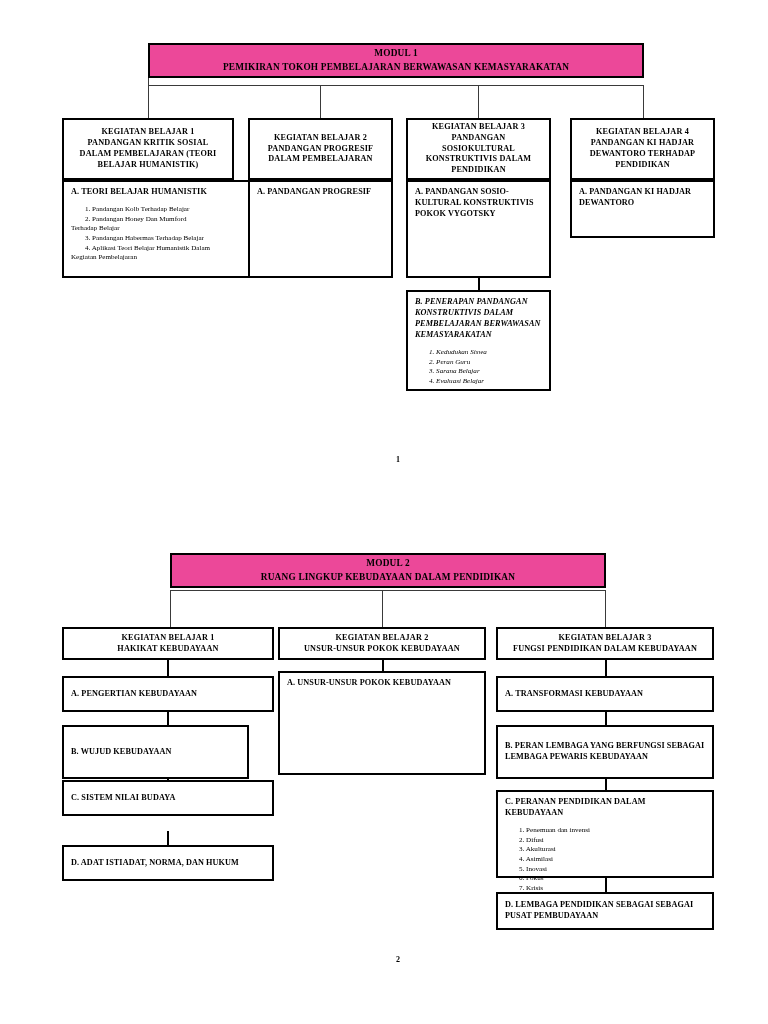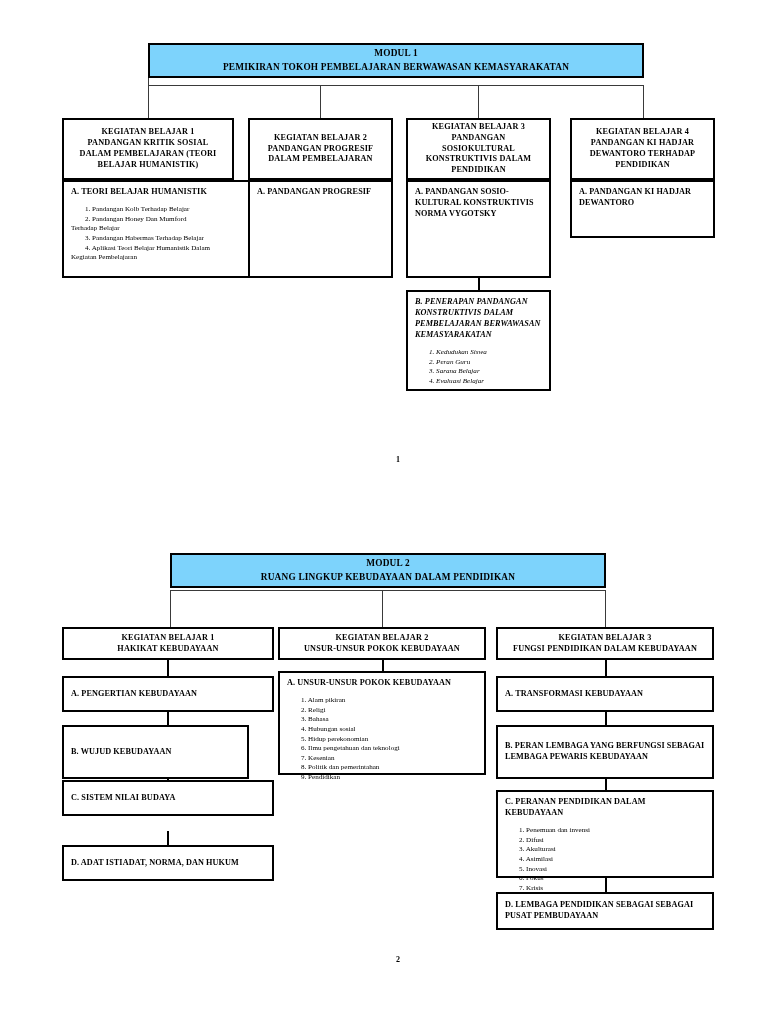--- a/index.html
+++ b/index.html
@@ -17,21 +17,21 @@
   .page { position: absolute; left: 0; top: 0; width: 768px; }
 
   
   .node {
     position: absolute;
     border: 2px solid #000;
     background: #fff;
     padding: 5px 7px;
   }
   .node.header {
-    background: #7dd3fc;
+    background: #ec4899;
     border: 2px solid #000;
     text-align: center;
     padding: 6px 4px;
   }
   .node.kb {
     text-align: center;
     border: 2px solid #000;
   }
   .t-title {
     font-weight: bold;
@@ -117,21 +117,21 @@
   </div>
   <div class="node" style="left:248px; top:180px; width:145px; height:98px;">
     <div class="t-head">A. PANDANGAN PROGRESIF</div>
   </div>
 
   <div class="node kb" style="left:406px; top:118px; width:145px; height:62px; display:flex; align-items:center; justify-content:center;">
     <div class="t-title" style="white-space:pre-line;">KEGIATAN BELAJAR 3
 PANDANGAN SOSIOKULTURAL KONSTRUKTIVIS DALAM PENDIDIKAN</div>
   </div>
   <div class="node" style="left:406px; top:180px; width:145px; height:98px;">
-    <div class="t-head">A. PANDANGAN SOSIO-KULTURAL KONSTRUKTIVIS NORMA VYGOTSKY</div>
+    <div class="t-head">A. PANDANGAN SOSIO-KULTURAL KONSTRUKTIVIS POKOK VYGOTSKY</div>
   </div>
   <div class="ln-v thick" style="left:478px; top:278px; height:12px;"></div>
   <div class="node" style="left:406px; top:290px; width:145px; height:101px;font-style:italic;">
     <div class="t-head">B. PENERAPAN PANDANGAN KONSTRUKTIVIS DALAM PEMBELAJARAN BERWAWASAN KEMASYARAKATAN</div>
     <ul class="t-list indent">
       <li>1. Kedudukan Siswa</li>
       <li>2. Peran Guru</li>
       <li>3. Sarana Belajar</li>
       <li>4. Evaluasi Belajar</li>
     </ul>
@@ -183,31 +183,20 @@
     <div class="t-head">D. ADAT ISTIADAT, NORMA, DAN HUKUM</div>
   </div>
 
   <div class="node kb" style="left:278px; top:627px; width:208px; height:33px; display:flex; align-items:center; justify-content:center;">
     <div class="t-title" style="white-space:pre-line;">KEGIATAN BELAJAR 2
 UNSUR-UNSUR POKOK KEBUDAYAAN</div>
   </div>
   <div class="ln-v thick" style="left:382px; top:660px; height:11px;"></div>
   <div class="node" style="left:278px; top:671px; width:208px; height:104px;">
     <div class="t-head">A. UNSUR-UNSUR POKOK KEBUDAYAAN</div>
-    <ul class="t-list indent">
-      <li>1. Alam pikiran</li>
-      <li>2. Religi</li>
-      <li>3. Bahasa</li>
-      <li>4. Hubungan sosial</li>
-      <li>5. Hidup perekonomian</li>
-      <li>6. Ilmu pengetahuan dan teknologi</li>
-      <li>7. Kesenian</li>
-      <li>8. Politik dan pemerintahan</li>
-      <li>9. Pendidikan</li>
-    </ul>
   </div>
 
   <div class="node kb" style="left:496px; top:627px; width:218px; height:33px; display:flex; align-items:center; justify-content:center;">
     <div class="t-title" style="white-space:pre-line;">KEGIATAN BELAJAR 3
 FUNGSI PENDIDIKAN DALAM KEBUDAYAAN</div>
   </div>
   <div class="ln-v thick" style="left:605px; top:660px; height:16px;"></div>
   <div class="node" style="left:496px; top:676px; width:218px; height:36px; display:flex; align-items:center;">
     <div class="t-head">A. TRANSFORMASI KEBUDAYAAN</div>
   </div>

